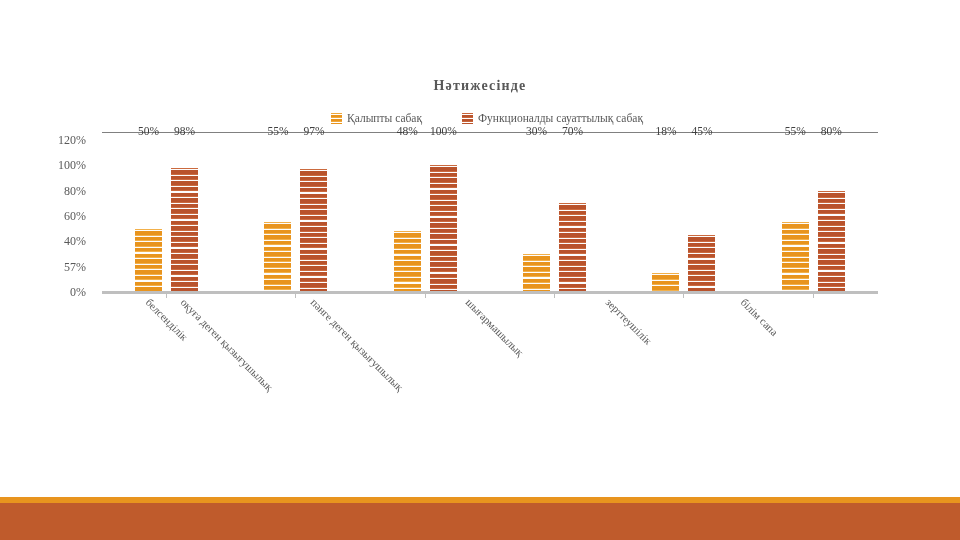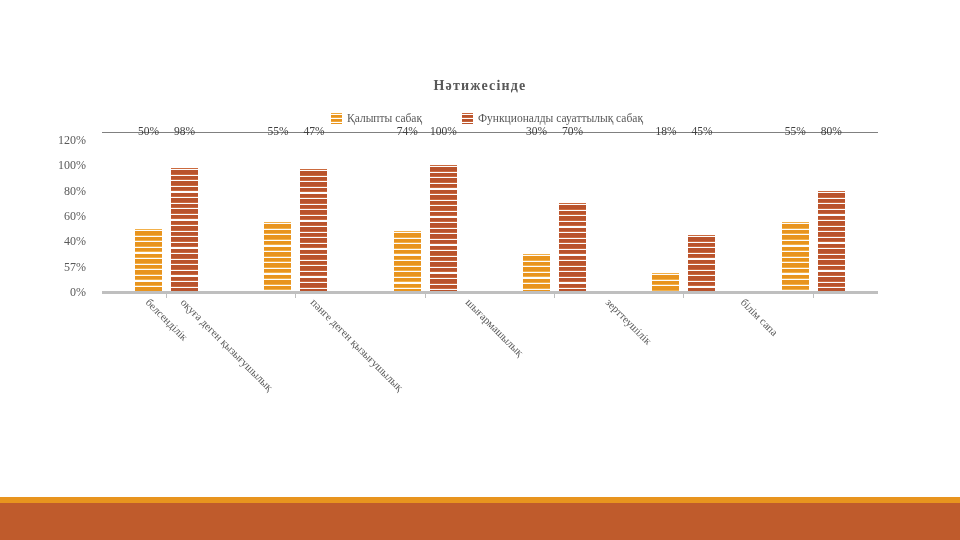--- a/index.html
+++ b/index.html
@@ -284,27 +284,27 @@
         <span class="bar-label">98%</span>
         <div class="bar bar-func" style="height: 124.133px;"></div>
       </div>
     </div>
     <div class="bar-group">
       <div class="bar-wrap">
         <span class="bar-label">55%</span>
         <div class="bar bar-normal" style="height: 69.6667px;"></div>
       </div>
       <div class="bar-wrap">
-        <span class="bar-label">47%</span>
+        <span class="bar-label">97%</span>
         <div class="bar bar-func" style="height: 122.867px;"></div>
       </div>
     </div>
     <div class="bar-group">
       <div class="bar-wrap">
-        <span class="bar-label">74%</span>
+        <span class="bar-label">48%</span>
         <div class="bar bar-normal" style="height: 60.8px;"></div>
       </div>
       <div class="bar-wrap">
         <span class="bar-label">100%</span>
         <div class="bar bar-func" style="height: 126.667px;"></div>
       </div>
     </div>
     <div class="bar-group">
       <div class="bar-wrap">
         <span class="bar-label">30%</span>

